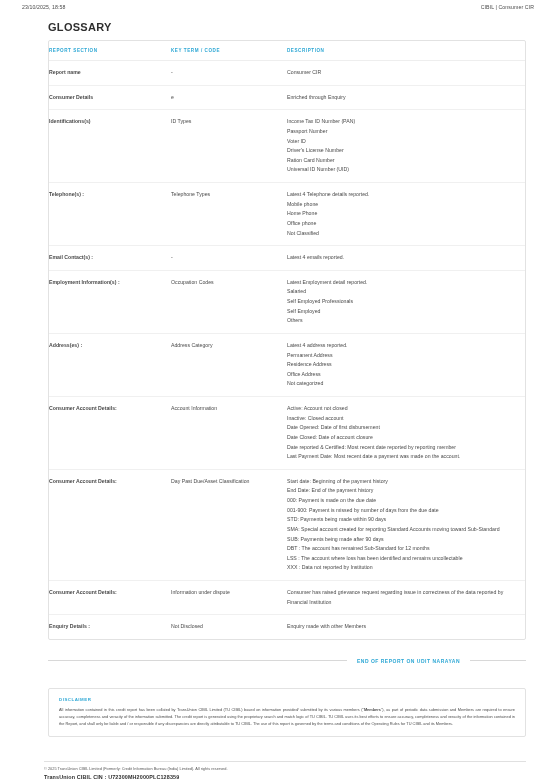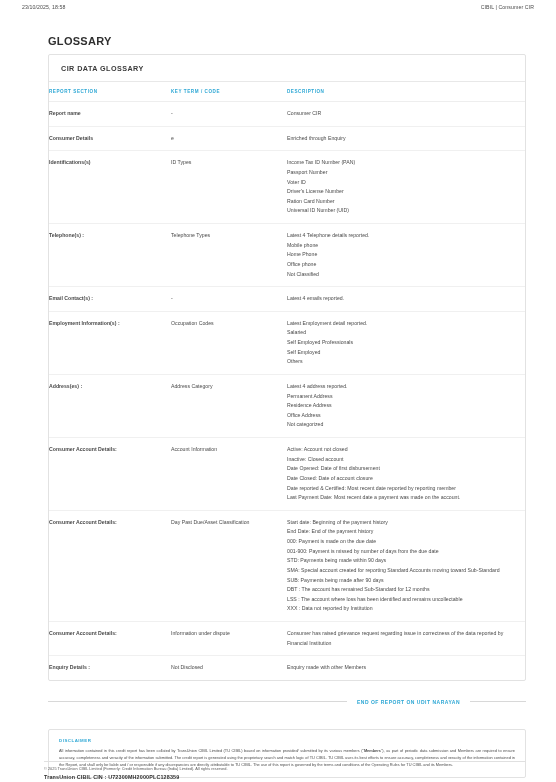--- a/index.html
+++ b/index.html
@@ -14,21 +14,21 @@
 
   
   .print-header{
     display:flex;justify-content:space-between;
     padding:4px 22px 0 22px;
     font-size:5.2px;color:#4a4a4a;letter-spacing:.1px;
   }
 
   
   .page-title{
-    margin:25px 0 7px 48px;
+    margin:11px 0 7px 48px;
     font-size:11px;font-weight:bold;color:#2f2f2f;letter-spacing:.3px;
   }
 
   
   .card{
     margin:0 30px 0 48px;
     border:1px solid #e2e2e2;
     border-radius:2px;
     background:#fff;
   }
@@ -106,21 +106,20 @@
 <div class="page">
 
   <div class="print-header">
     <span>23/10/2025, 18:58</span>
     <span>CIBIL | Consumer CIR</span>
   </div>
 
   <div class="page-title">GLOSSARY</div>
 
   <div class="card">
-    <div class="card-head">CIR DATA GLOSSARY</div>
     <table class="glossary">
       <thead>
         <tr>
           <th class="c1">REPORT SECTION</th>
           <th class="c2">KEY TERM / CODE</th>
           <th class="c3">DESCRIPTION</th>
         </tr>
       </thead>
       <tbody id="glossary-body">
           <tr>

